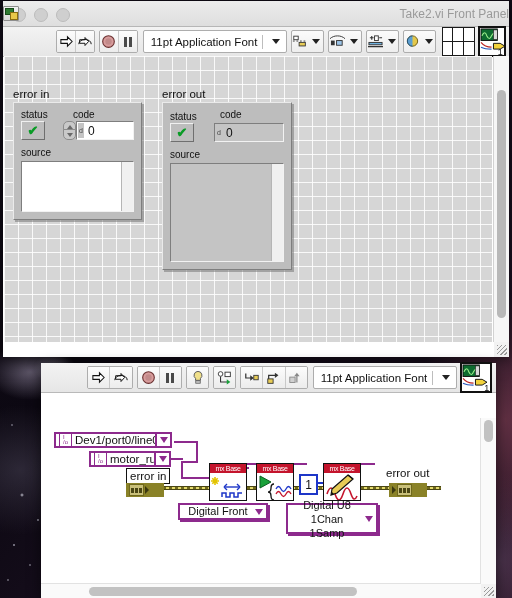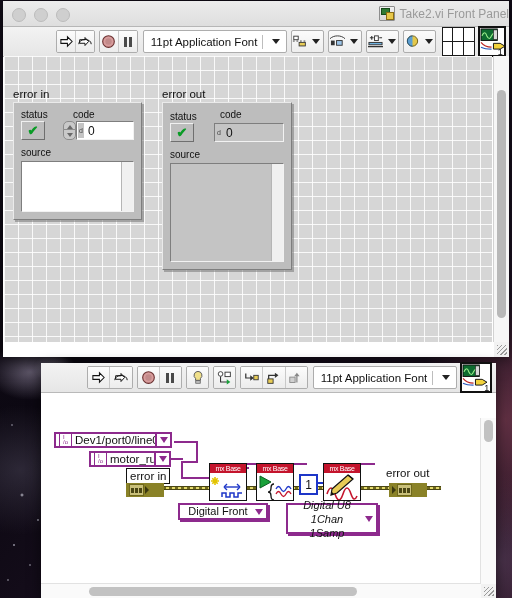--- a/index.html
+++ b/index.html
@@ -32,21 +32,21 @@
   .win{position:absolute;background:#fff;box-shadow:0 3px 14px rgba(0,0,0,.55);}
   .titlebar{
     height:25px;position:relative;
     background:linear-gradient(#ececec,#dedede);
     border-bottom:1px solid #b6b6b6;
   }
   .tl-buttons{position:absolute;left:9px;top:7px;display:flex;gap:8px;}
   .tl-dot{width:12px;height:12px;border-radius:50%;background:#cfcfcf;border:1px solid #bcbcbc;}
   .title-wrap{
     position:absolute;left:0;right:0;top:0;height:25px;
-    display:flex;align-items:center;justify-content:flex-end;gap:5px;
+    display:flex;align-items:center;justify-content:space-between;gap:5px;
     font-size:12px;color:#9a9a9a;pointer-events:none;
   }
   .vi-glyph{
     width:14px;height:13px;position:relative;display:inline-block;
     background:linear-gradient(#f2f2f2,#d6d6d6);border:1px solid #8d8d8d;border-radius:1px;
   }
   .vi-glyph:before{
     content:"";position:absolute;left:1px;top:1px;width:7px;height:5px;
     background:#2f7a33;border:1px solid #164a19;
   }
@@ -596,21 +596,21 @@
     </div>
 
     <div class="enumbox" style="position:absolute;left:137px;top:85px;width:90px;height:17px;">
       <span class="lbl">Digital Front</span>
       <span class="drop">
         <span class="tri-dn"></span>
       </span>
     </div>
 
     <div class="enumbox" style="position:absolute;left:245px;top:85px;width:92px;height:31px;">
-      <span class="lbl" style="line-height:14px;font-style:italic;">
+      <span class="lbl" style="line-height:14px;">
         <span>Digital U8</span><br>
         <span>1Chan 1Samp</span>
       </span>
       <span class="drop">
         <span class="tri-dn"></span>
       </span>
     </div>
 
   </div>
 

